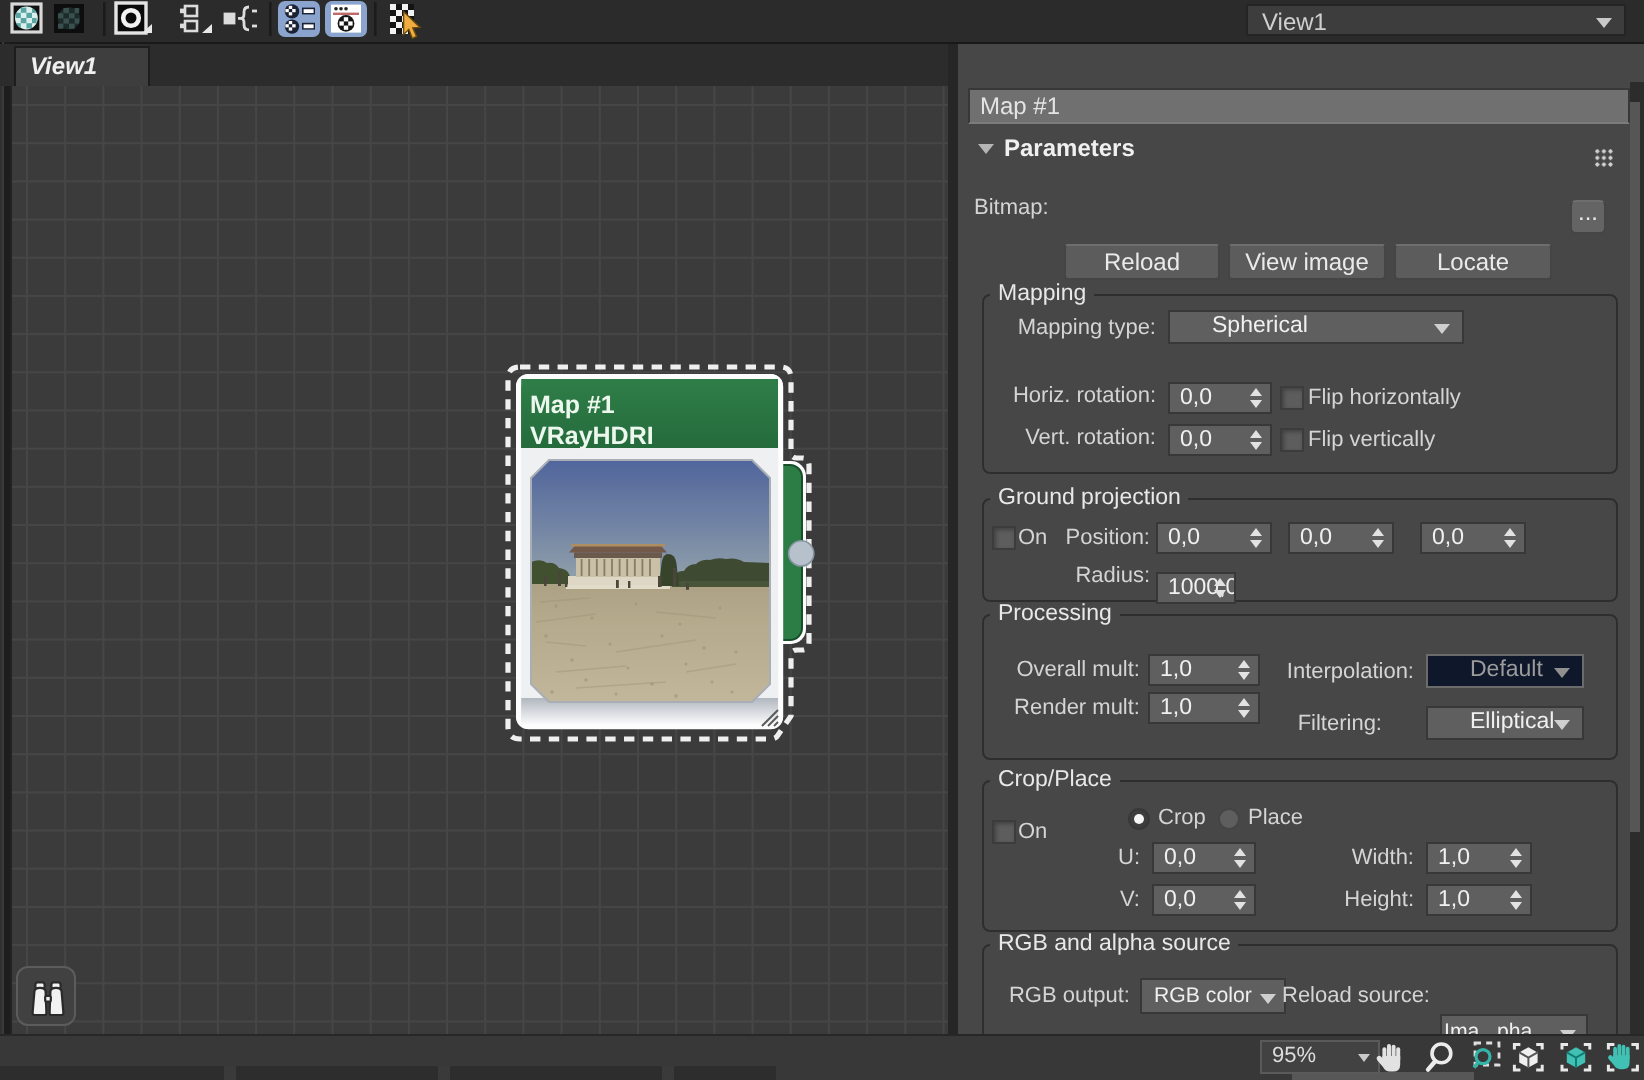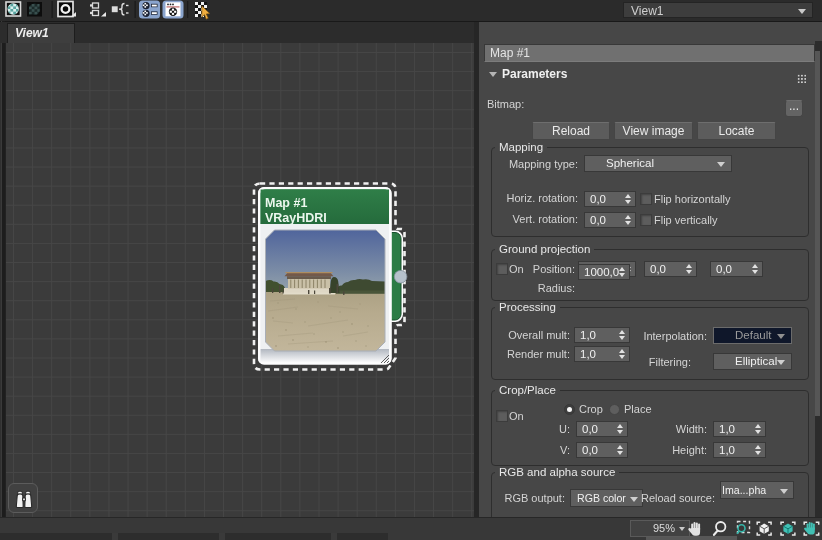--- a/index.html
+++ b/index.html
@@ -38,21 +38,21 @@
 .btn{background:#5c5c5c;border:1px solid #454545;border-top-color:#6e6e6e;border-radius:2px;box-sizing:border-box;color:#eaeaea;font-size:12px;text-align:center}
 .grp{border:1.5px solid #2e2e2e;border-radius:4px}
 .glbl{background:#474747;padding:0 4px;color:#e8e8e8;font-size:11.5px;line-height:13px}
 .cb{width:10px;height:10px;background:#5d5d5d;border:1px solid #3c3c3c;box-shadow:inset 1px 1px 2px rgba(0,0,0,.3)}
 .rd{width:11px;height:11px;border-radius:50%;background:#5e5e5e;border:1px solid #454545;box-sizing:border-box}
 #scroll{left:336px;top:19px;width:7px;height:476px;background:#2c2c2c}
 #scrollthumb{left:0px;top:10px;width:4.5px;height:365px;background:#565656}
 
 #status{left:0;top:517px;width:822px;height:23px;background:#383838;border-top:1px solid #272727}
 #statdark{left:0;top:15px;width:388px;height:8px;background:#2d2d2d}
-#zoomcombo{left:630px;top:2px;width:60px;height:17px;background:#424242;border:1px solid #5a5a5a;box-sizing:border-box;color:#dcdcdc;font-size:11px;line-height:15px;padding-left:22px}
+#zoomcombo{left:630px;top:2px;width:60px;height:17px;background:#424242;border:1px solid #5a5a5a;box-sizing:border-box;color:#dcdcdc;font-size:11px;line-height:15px;padding-left:5px}
 #zoomcombo .arr{position:absolute;right:4px;top:6px;width:0;height:0;border-left:3.5px solid transparent;border-right:3.5px solid transparent;border-top:4px solid #c9c9c9}
 </style></head>
 <body>
 <div class="abs" id="toolbar">
   <svg class="abs" style="left:0;top:0" width="215" height="21" viewBox="0 0 215 21">
 
     <defs>
         <clipPath id="c1">
           <circle cx="13.2" cy="9" r="5.8"></circle>
         </clipPath>
@@ -346,21 +346,21 @@
 
   <div class="abs grp" style="left:12px;top:227px;width:316px;height:50px"></div>
   <div class="abs glbl" style="left:16px;top:221px">Ground projection</div>
   <div class="abs cb" style="left:17px;top:241px"></div>
   <div class="abs lbl" style="left:30px;top:239px">On</div>
   <div class="abs lbl rlbl" style="left:36px;top:239px;width:60px">Position:</div>
   <div class="abs field sp" style="left:99px;top:239px;width:58px;height:16px">0,0<span class="u"></span><span class="d"></span></div>
   <div class="abs field sp" style="left:165px;top:239px;width:53px;height:16px">0,0<span class="u"></span><span class="d"></span></div>
   <div class="abs field sp" style="left:231px;top:239px;width:53px;height:16px">0,0<span class="u"></span><span class="d"></span></div>
   <div class="abs lbl rlbl" style="left:36px;top:258px;width:60px">Radius:</div>
-  <div class="abs field sp" style="left:99px;top:242px;width:52px;height:16px">1000,0<span class="u"></span><span class="d"></span></div>
+  <div class="abs field sp" style="left:99px;top:264px;width:40px;height:16px">1000,0<span class="u"></span><span class="d"></span></div>
 
   <div class="abs grp" style="left:12px;top:285px;width:316px;height:71px"></div>
   <div class="abs glbl" style="left:16px;top:279px">Processing</div>
   <div class="abs lbl rlbl" style="left:11px;top:305px;width:80px">Overall mult:</div>
   <div class="abs field sp" style="left:95px;top:305px;width:56px;height:16px">1,0<span class="u"></span><span class="d"></span></div>
   <div class="abs lbl rlbl" style="left:148px;top:306px;width:80px">Interpolation:</div>
   <div class="abs combo dis" style="left:234px;top:305px;width:79px;height:17px">Default<span class="arr"></span></div>
   <div class="abs lbl rlbl" style="left:11px;top:324px;width:80px">Render mult:</div>
   <div class="abs field sp" style="left:95px;top:324px;width:56px;height:16px">1,0<span class="u"></span><span class="d"></span></div>
   <div class="abs lbl rlbl" style="left:132px;top:332px;width:80px">Filtering:</div>
@@ -382,21 +382,21 @@
   <div class="abs lbl rlbl" style="left:61px;top:420px;width:30px">V:</div>
   <div class="abs field sp" style="left:97px;top:420px;width:52px;height:16px">0,0<span class="u"></span><span class="d"></span></div>
   <div class="abs lbl rlbl" style="left:168px;top:420px;width:60px">Height:</div>
   <div class="abs field sp" style="left:234px;top:420px;width:53px;height:16px">1,0<span class="u"></span><span class="d"></span></div>
 
   <div class="abs grp" style="left:12px;top:450px;width:316px;height:60px"></div>
   <div class="abs glbl" style="left:16px;top:444px">RGB and alpha source</div>
   <div class="abs lbl rlbl" style="left:16px;top:468px;width:70px">RGB output:</div>
   <div class="abs combo" style="left:91px;top:467px;width:73px;height:18px;line-height:16px;font-size:10.6px;padding-left:6px">RGB color<span class="arr" style="top:7px;right:4px"></span></div>
   <div class="abs lbl rlbl" style="left:156px;top:468px;width:80px">Reload source:</div>
-  <div class="abs combo" style="left:241px;top:459px;width:74px;height:18px;line-height:16px;font-size:10.6px;padding-left:1px">Ima...pha<span class="arr" style="top:7px;right:5px"></span></div>
+  <div class="abs combo" style="left:241px;top:485px;width:74px;height:18px;line-height:16px;font-size:10.6px;padding-left:1px">Ima...pha<span class="arr" style="top:7px;right:5px"></span></div>
 
   <div class="abs" id="scroll">
       <div class="abs" id="scrollthumb"></div>
     </div>
 </div>
 
 <div class="abs" id="status">
   <div class="abs" id="statdark"></div>
   <div class="abs" style="left:112px;top:15px;width:6px;height:8px;background:#3a3a3a"></div>
   <div class="abs" style="left:219px;top:15px;width:6px;height:8px;background:#3a3a3a"></div>

